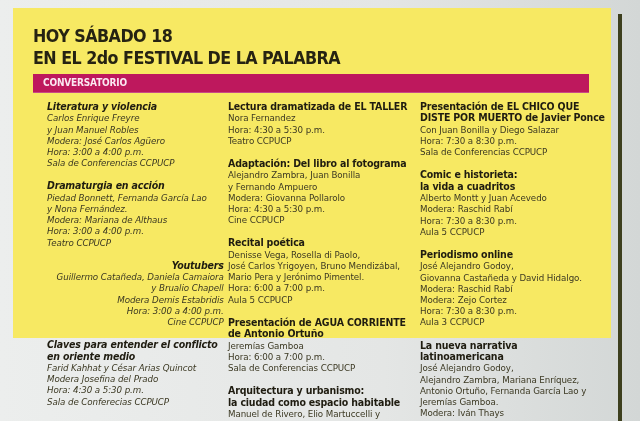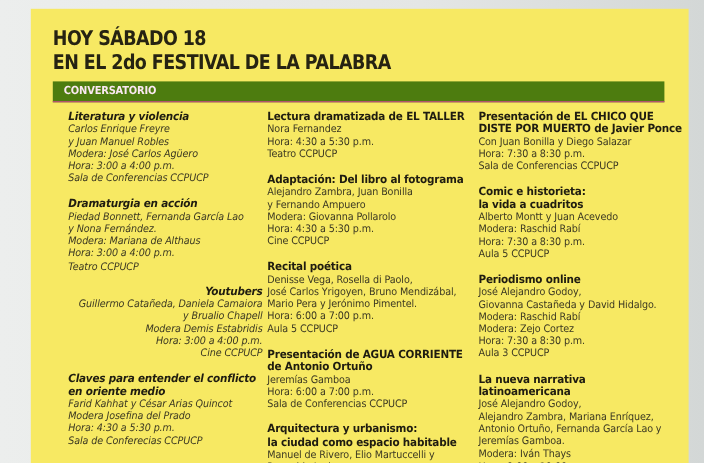--- a/index.html
+++ b/index.html
@@ -7,34 +7,34 @@
     width: 640px; height: 421px; overflow: hidden;
     background: linear-gradient(90deg, #eceeed 0%, #e4e6e5 60%, #d3d7d6 100%);
     font-family: "DejaVu Sans", sans-serif;
     position: relative;
   }
   .shadow-edge {
     position: absolute; left: 618px; top: 14px; width: 4px; height: 407px;
     background: #3d3f1e;
   }
   .panel {
-    position: absolute; left: 28px; top: 8px; width: 598px; height: 413px;
+    position: absolute; left: 13px; top: 8px; width: 598px; height: 330px;
     background: #f7e963;
   }
   .title {
     position: absolute; left: 20px; top: 17px;
     font-family: "DejaVu Sans", sans-serif;
     font-weight: bold; font-size: 18.5px; line-height: 22px;
     color: #262312; letter-spacing: -0.6px;
     transform: scaleX(0.86); transform-origin: left top;
   }
   .title div { white-space: nowrap; }
   .bar {
     position: absolute; left: 20px; top: 66px; width: 556px; height: 18px;
-    background: #4d7c0f;
+    background: #be185d;
     border-bottom: 1px solid #c94a87;
   }
   .bar span {
     position: absolute; left: 10px; top: 3px;
     color: #fbe8f2; font-weight: bold; font-size: 10px;
     letter-spacing: -0.2px;
     transform: scaleX(0.9); transform-origin: left top;
     white-space: nowrap;
   }
   .col {

